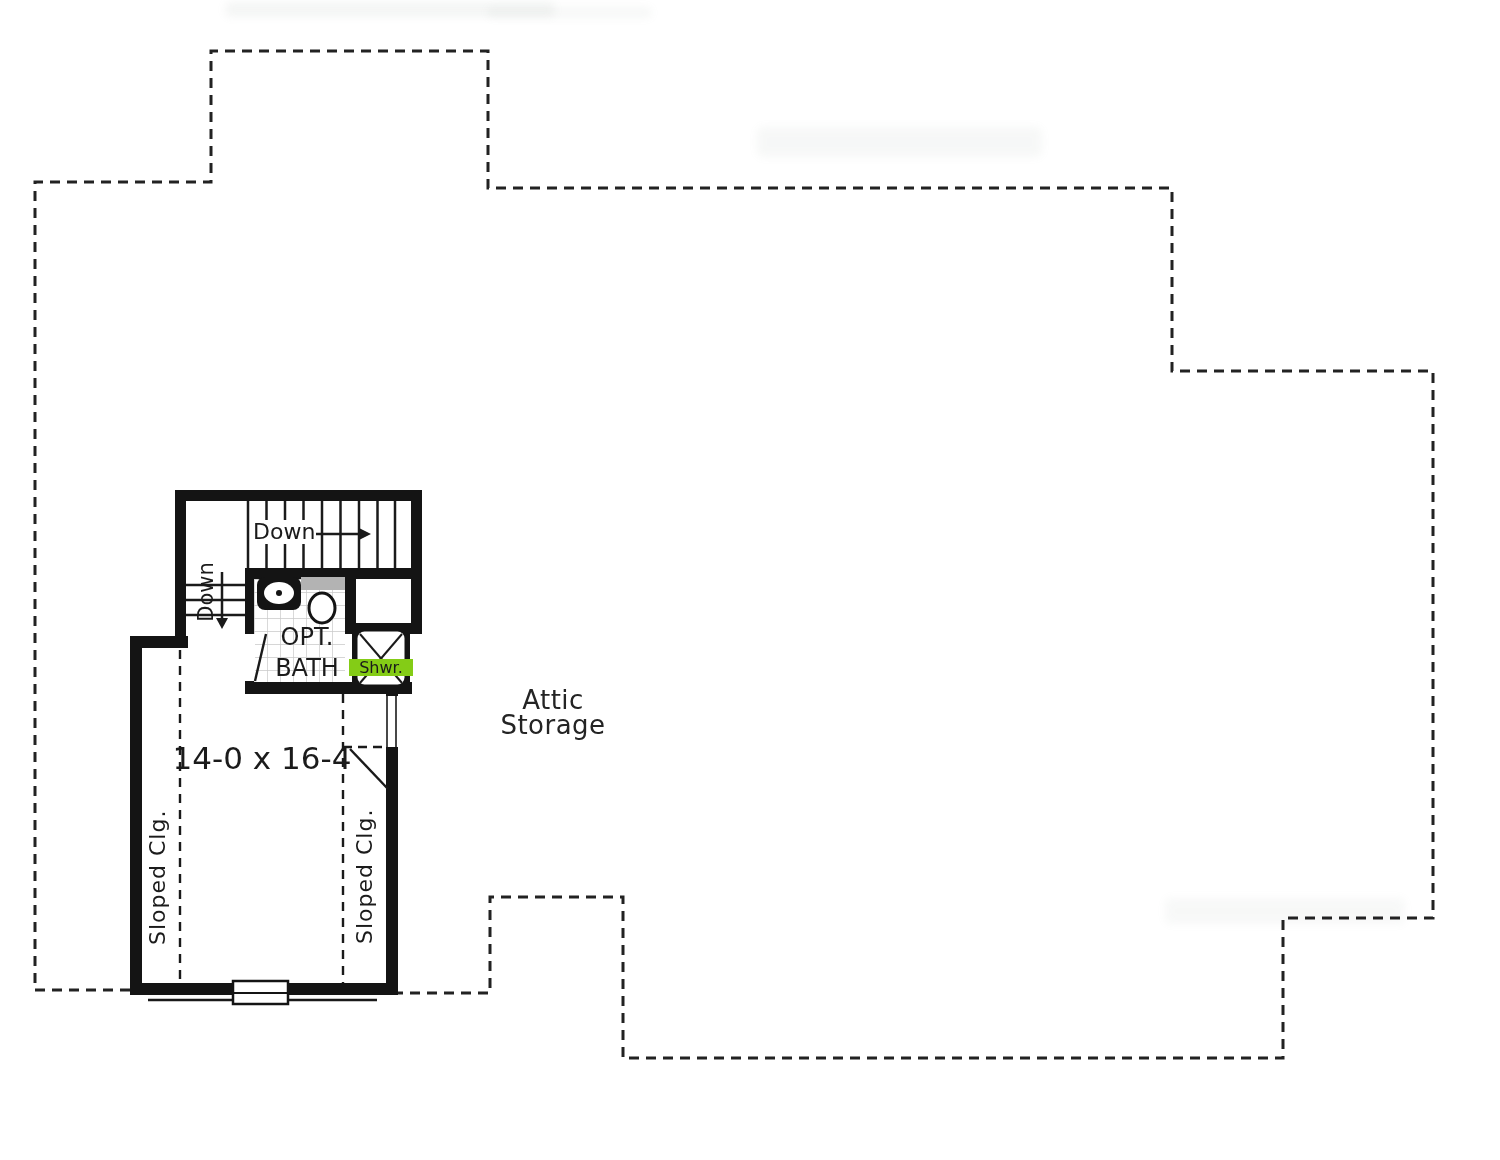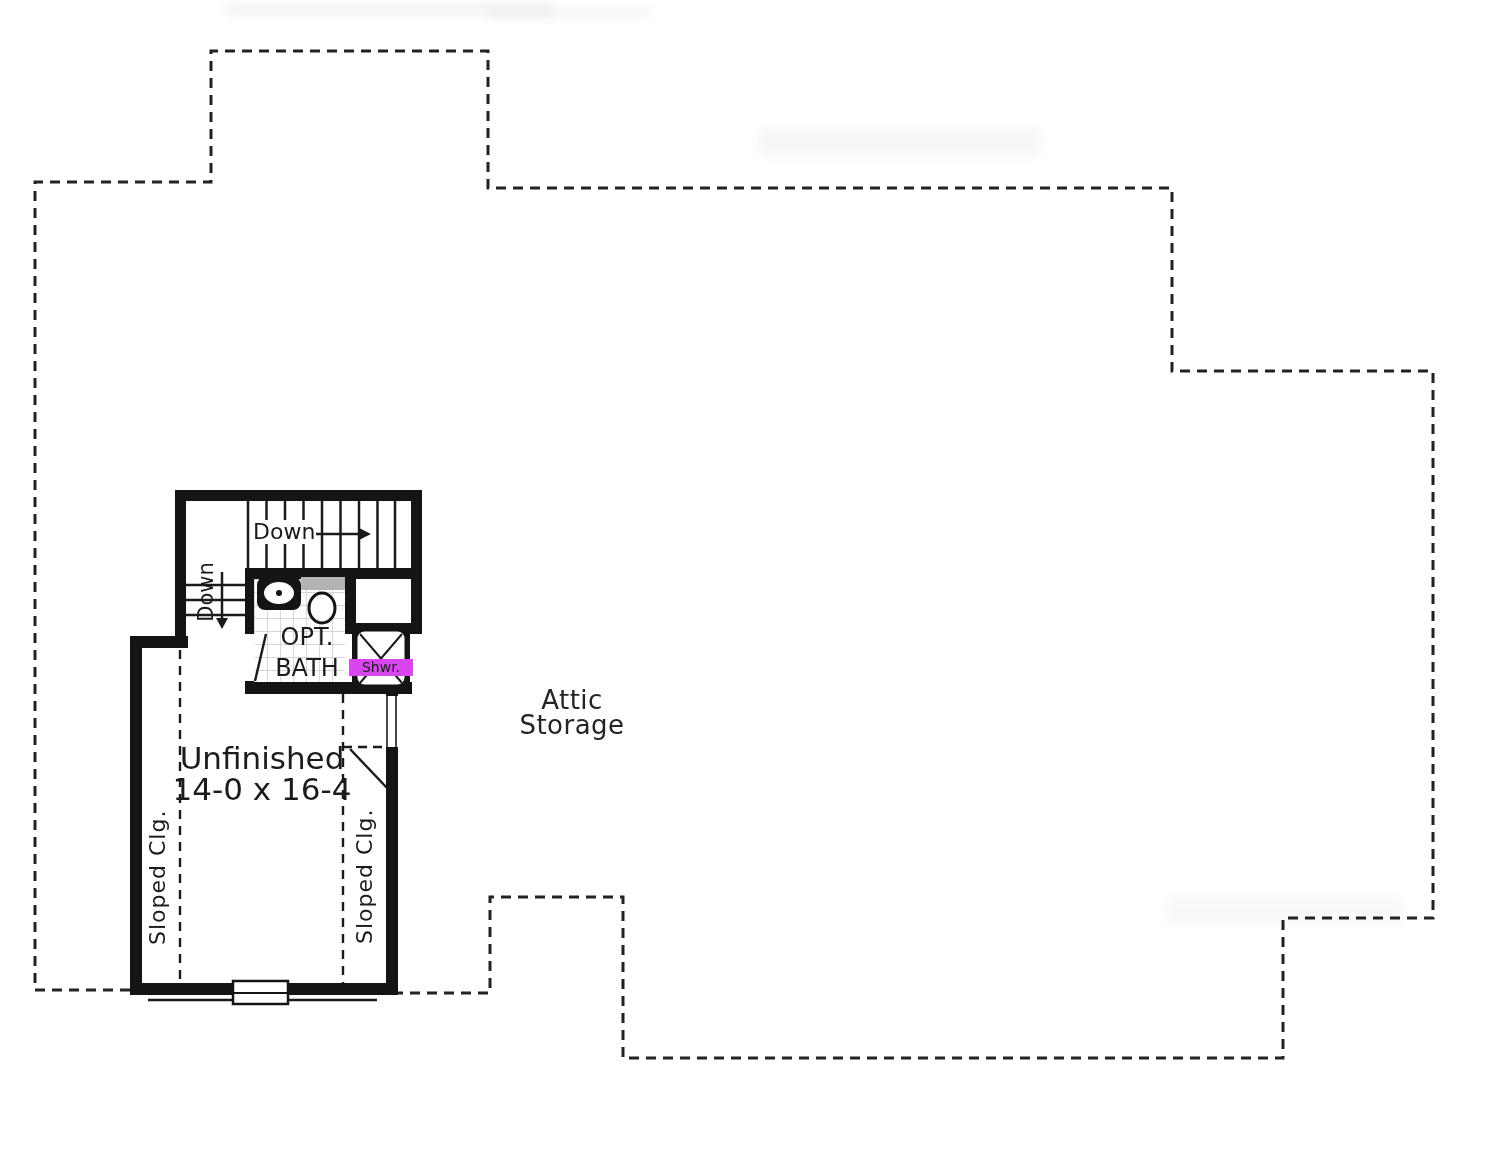--- a/index.html
+++ b/index.html
@@ -7,25 +7,25 @@
     position:relative;
     width:1500px;height:1160px;
     background:#ffffff;
     font-family:"DejaVu Sans","Liberation Sans",sans-serif;
     color:#1b1b1b;
     overflow:hidden;
   }
   #plan svg{position:absolute;left:0;top:0;}
   .lbl{position:absolute;color:#1b1b1b;white-space:nowrap;}
   .center{text-align:center;}
-  .attic{left:472px;top:688px;width:200px;font-size:26px;line-height:25px;letter-spacing:.5px;color:#242424;}
+  .attic{left:453px;top:688px;width:200px;font-size:26px;line-height:25px;letter-spacing:.5px;color:#242424;}
   .bonus{left:112px;top:743px;width:300px;font-size:31px;line-height:31px;}
   .bonus .ln{display:block;}
   .optbath{left:248px;top:622px;width:118px;font-size:24px;line-height:31px;font-weight:500;}
-  .shwr{left:349px;top:659px;width:64px;font-size:14px;background:#d946ef;line-height:17px;}
+  .shwr{left:349px;top:659px;width:64px;font-size:16px;background:#84cc16;line-height:17px;}
   .downmain{left:252px;top:520px;font-size:22px;background:#ffffff;padding:0 1px;line-height:24px;}
   .rot{transform:rotate(-90deg);transform-origin:center center;}
   .downwinder{left:146px;top:580px;width:120px;height:24px;font-size:21px;line-height:24px;}
   .slopedL{left:98px;top:873px;width:120px;height:24px;font-size:22px;line-height:24px;letter-spacing:1px;}
   .slopedR{left:305px;top:872px;width:120px;height:24px;font-size:22px;line-height:24px;letter-spacing:1px;}
   .smudge{position:absolute;background:#9aa79f;filter:blur(4px);border-radius:6px;}
 </style>
 </head>
 <body>
 
@@ -130,21 +130,20 @@
       <line x1="233" y1="993" x2="288" y2="993" stroke="#141414" stroke-width="2"></line>
     </g>
   </svg>
 
   <div class="lbl attic center">
     <span style="display:block">Attic</span>
     <span style="display:block">Storage</span>
   </div>
 
   <div class="lbl bonus center">
-    <span class="ln">Unfinished</span>
     <span class="ln">14-0 x 16-4</span>
   </div>
 
   <div class="lbl optbath center">
     <span style="display:block">OPT.</span>
     <span style="display:block">BATH</span>
   </div>
 
   <div class="lbl shwr center">Shwr.</div>
 

